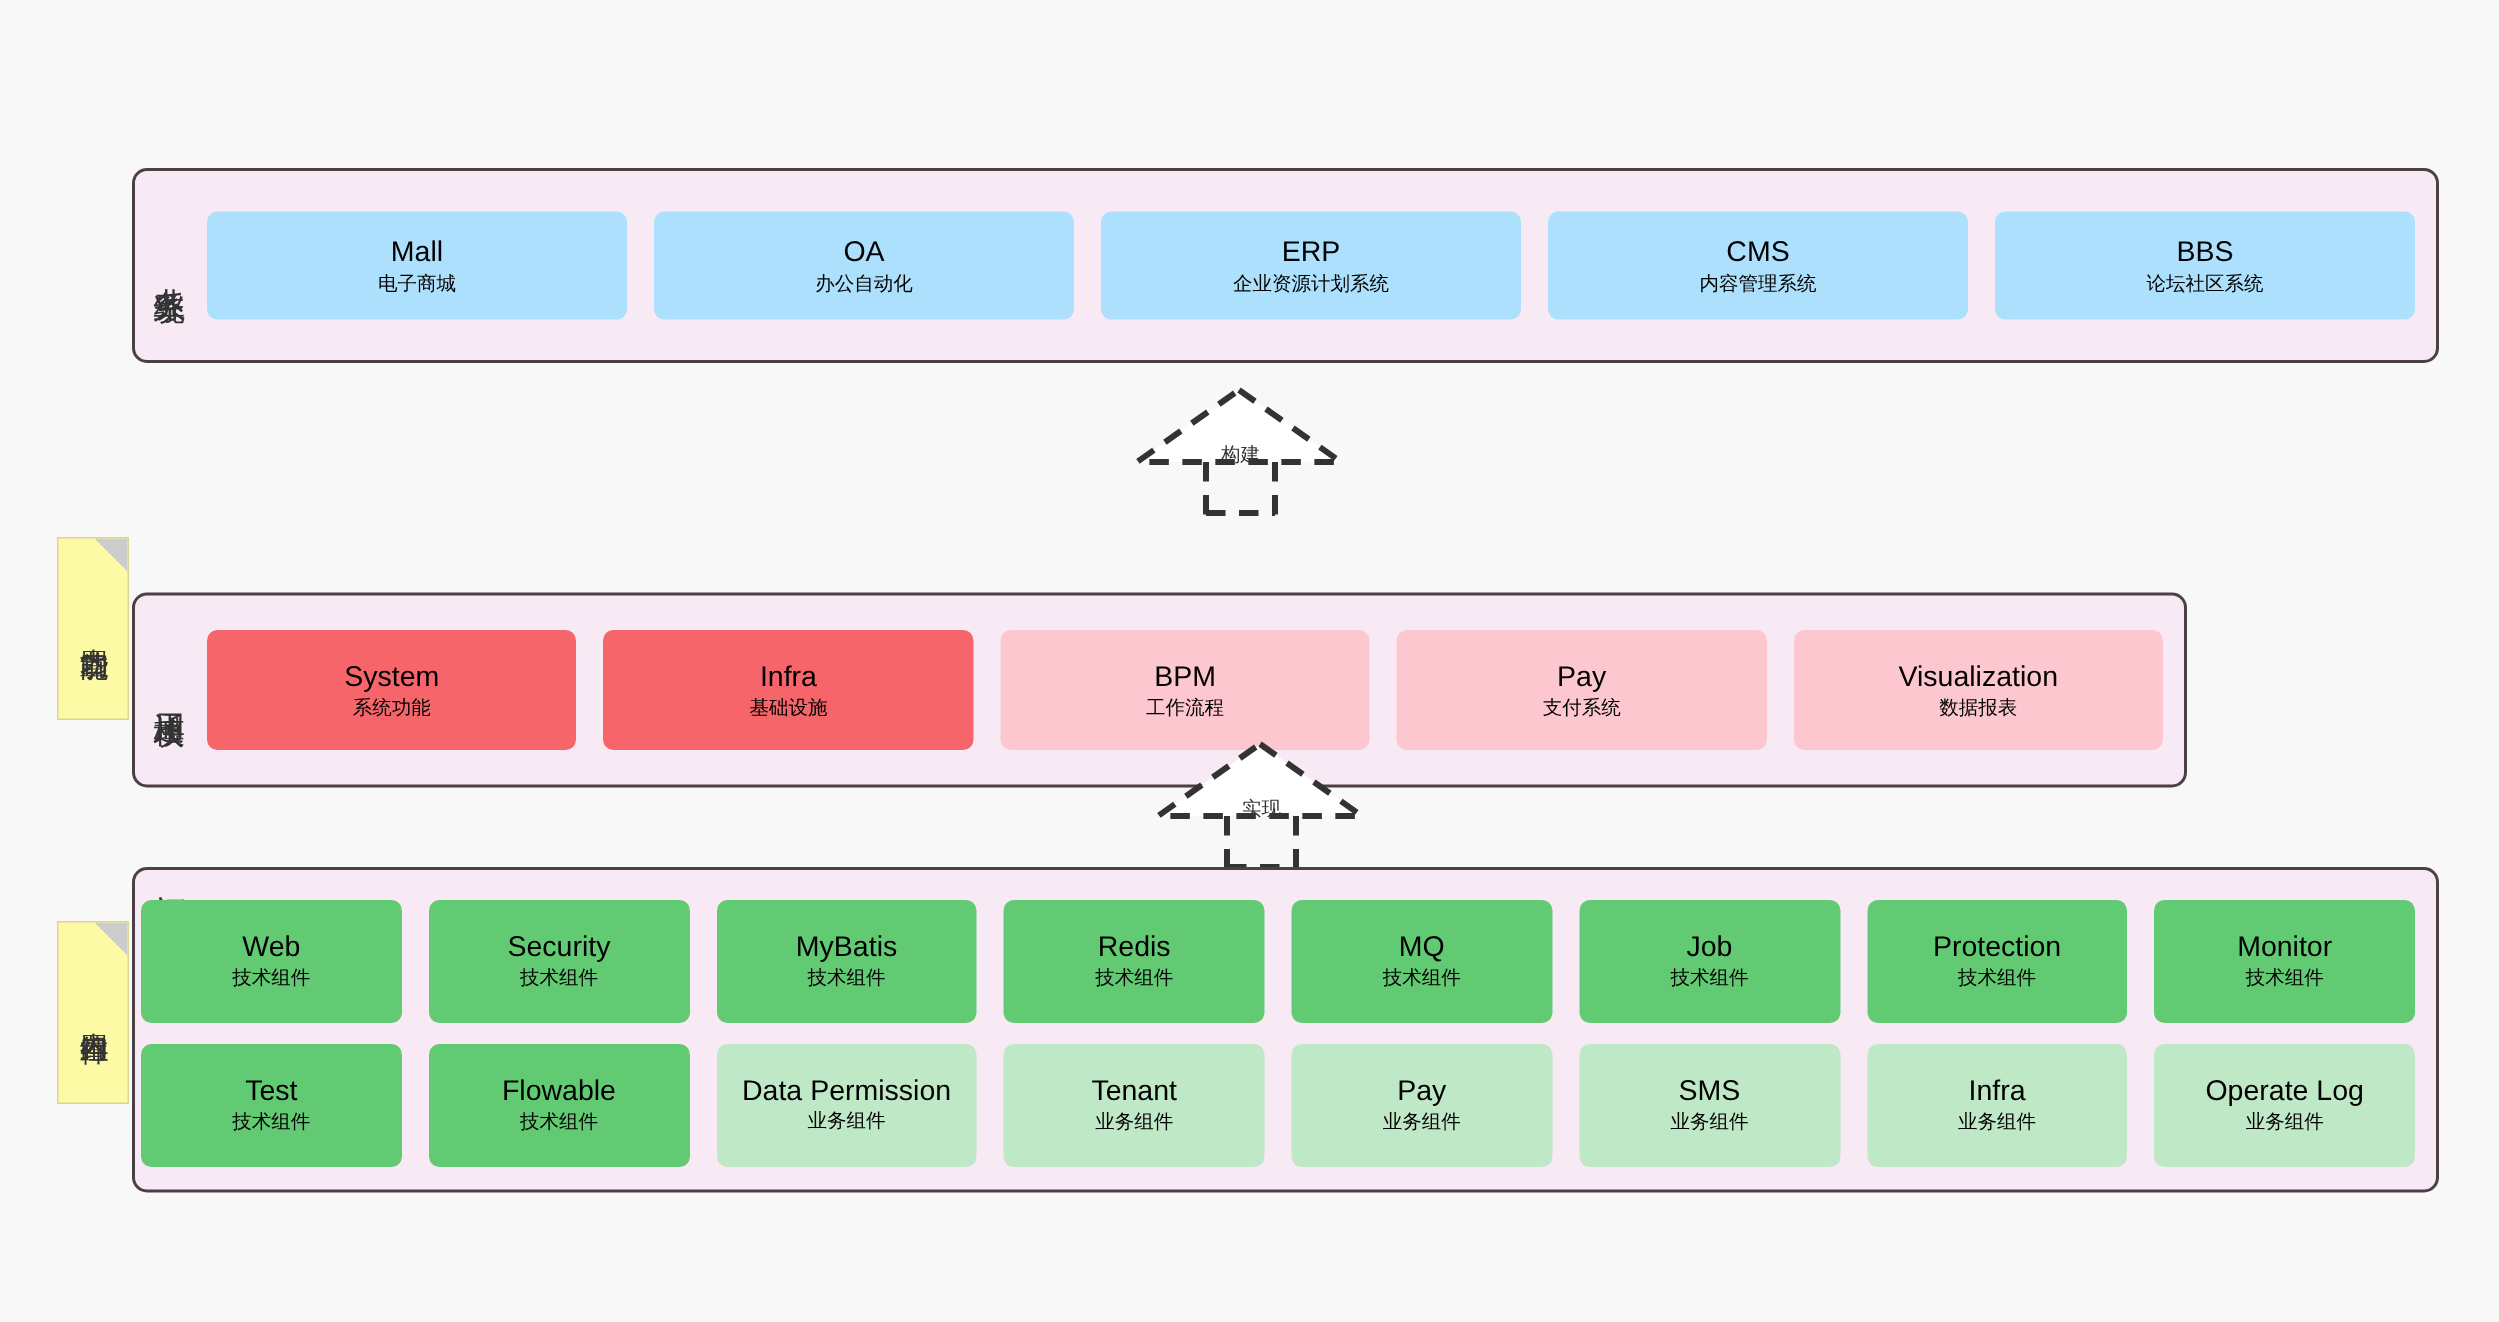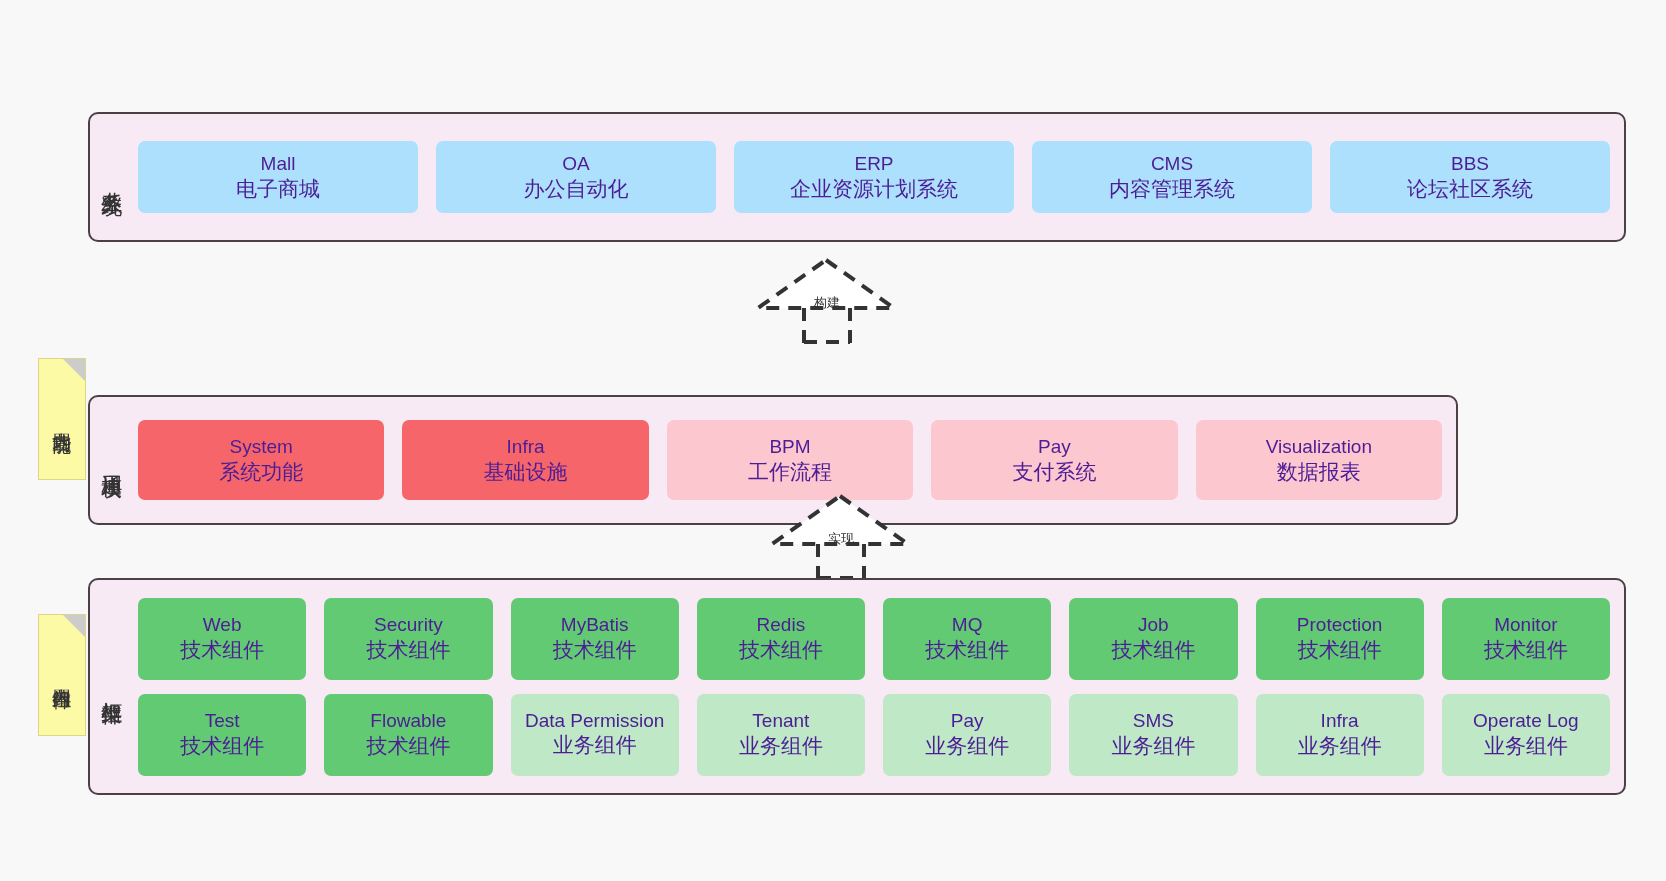--- a/index.html
+++ b/index.html
@@ -66,25 +66,25 @@
   .card {
     flex: 1 1 0;
     box-sizing: border-box;
     border-radius: 7px;
     display: flex;
     flex-direction: column;
     align-items: center;
     justify-content: center;
     text-align: center;
     line-height: 1.26;
-    color: #4c1d95;
+    color: #000000;
     user-select: none;
   }
   .card .t1 { font-size: 19px; }
-  .card .t2 { font-size: 21px; }
+  .card .t2 { font-size: 13px; }
 
   
   .c-blue        { background: #ace0fd; }
   .c-red         { background: #f5656a; }
   .c-pink        { background: #fcc7cf; }
   .c-green       { background: #63ca74; }
   .c-lightgreen  { background: #bee8c6; }
 
   
   .sticky {
@@ -214,21 +214,21 @@
       <path d="M 50 86 L 96 86" fill="none" stroke="#333333" stroke-width="4" stroke-dasharray="13 9"></path>
     </svg>
     <span class="conn-label" style="top:38px;">实现</span>
   </div>
 
   <div class="sticky" style="left:38px; top:614px; width:48px; height:122px;">
     <span class="fold"></span>
     <span>内置组件</span>
   </div>
 
-  <div class="layer" id="layer-framework-components" style="left:88px; top:578px; width:1538px; height:217px;">
+  <div class="layer" id="layer-framework-components" style="left:88px; top:578px; width:1538px; height:217px;flex-direction:column;">
     <div class="layer-label">框架组件</div>
     <div class="layer-body">
 
       <div class="row" style="height:82px;">
         <div class="card c-green">
           <span class="t1">Web</span>
           <span class="t2">技术组件</span>
         </div>
         <div class="card c-green">
           <span class="t1">Security</span>

